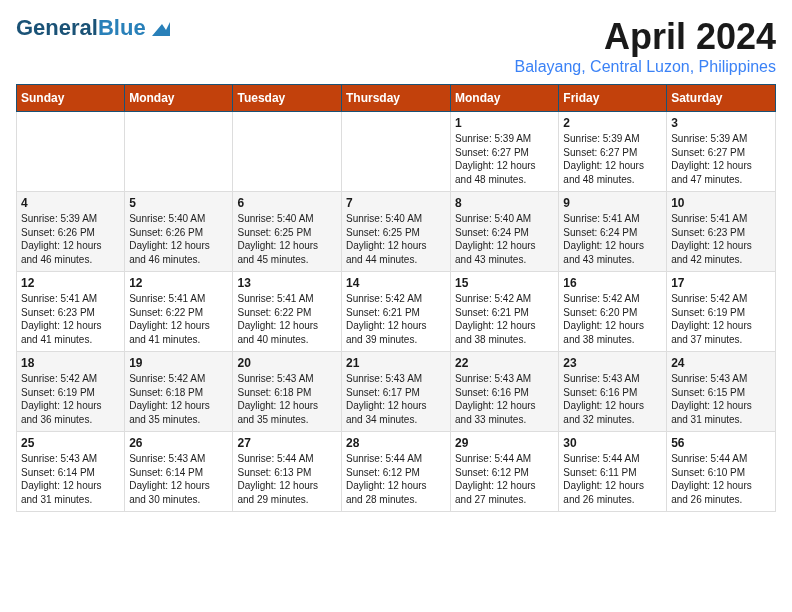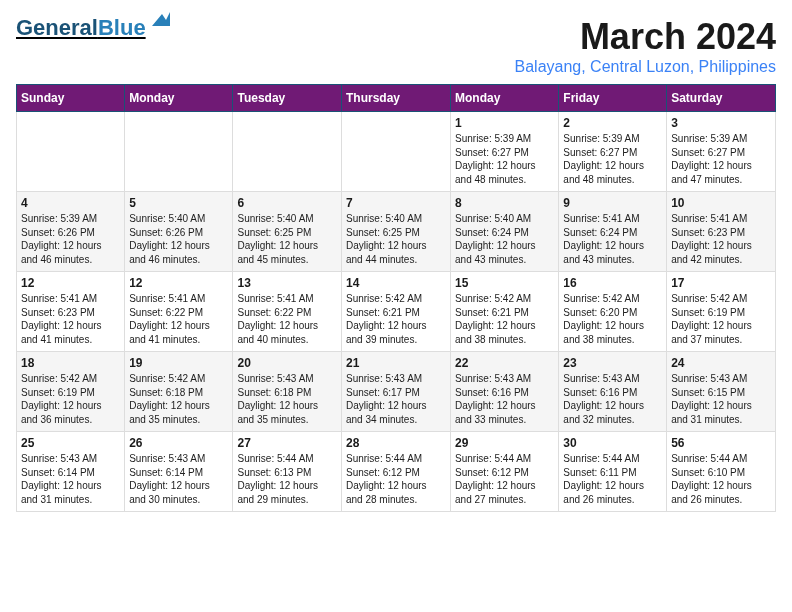--- a/index.html
+++ b/index.html
@@ -40,21 +40,21 @@
     .location-title {
       font-size: 16px;
       color: #3b82f6;
     }
     table {
       width: 100%;
       border-collapse: collapse;
       font-size: 10px;
     }
     thead tr {
-      background-color: #701a75;
+      background-color: #c2410c;
       color: #fff;
     }
     thead th {
       padding: 6px 4px;
       text-align: left;
       font-size: 12px;
       font-weight: bold;
       border: 1px solid #1a5276;
     }
     tbody tr {
@@ -84,31 +84,31 @@
     .empty-cell {
       background: #fff;
     }
   </style>
 </head>
 <body>
 
 <div class="header">
   <div class="logo">
     <div>
-      <div style="display:flex;align-items:flex-start;text-decoration:underline;">
+      <div style="display:flex;align-items:flex-end;">
         <span class="logo-text">General<span>Blue</span></span>
 
         <svg width="22" height="22" viewBox="0 0 22 22" style="margin-left:2px;margin-top:-8px;">
           <polygon points="4,18 14,6 18,12 22,4 22,18" fill="#2980b9"></polygon>
         </svg>
       </div>
     </div>
   </div>
   <div class="title-block">
-    <div class="month-title">March 2024</div>
+    <div class="month-title">April 2024</div>
     <div class="location-title">Balayang, Central Luzon, Philippines</div>
   </div>
 </div>
 
 <table>
   <thead>
     <tr>
     <th>Sunday</th>
         <th>Monday</th>
         <th>Tuesday</th>

